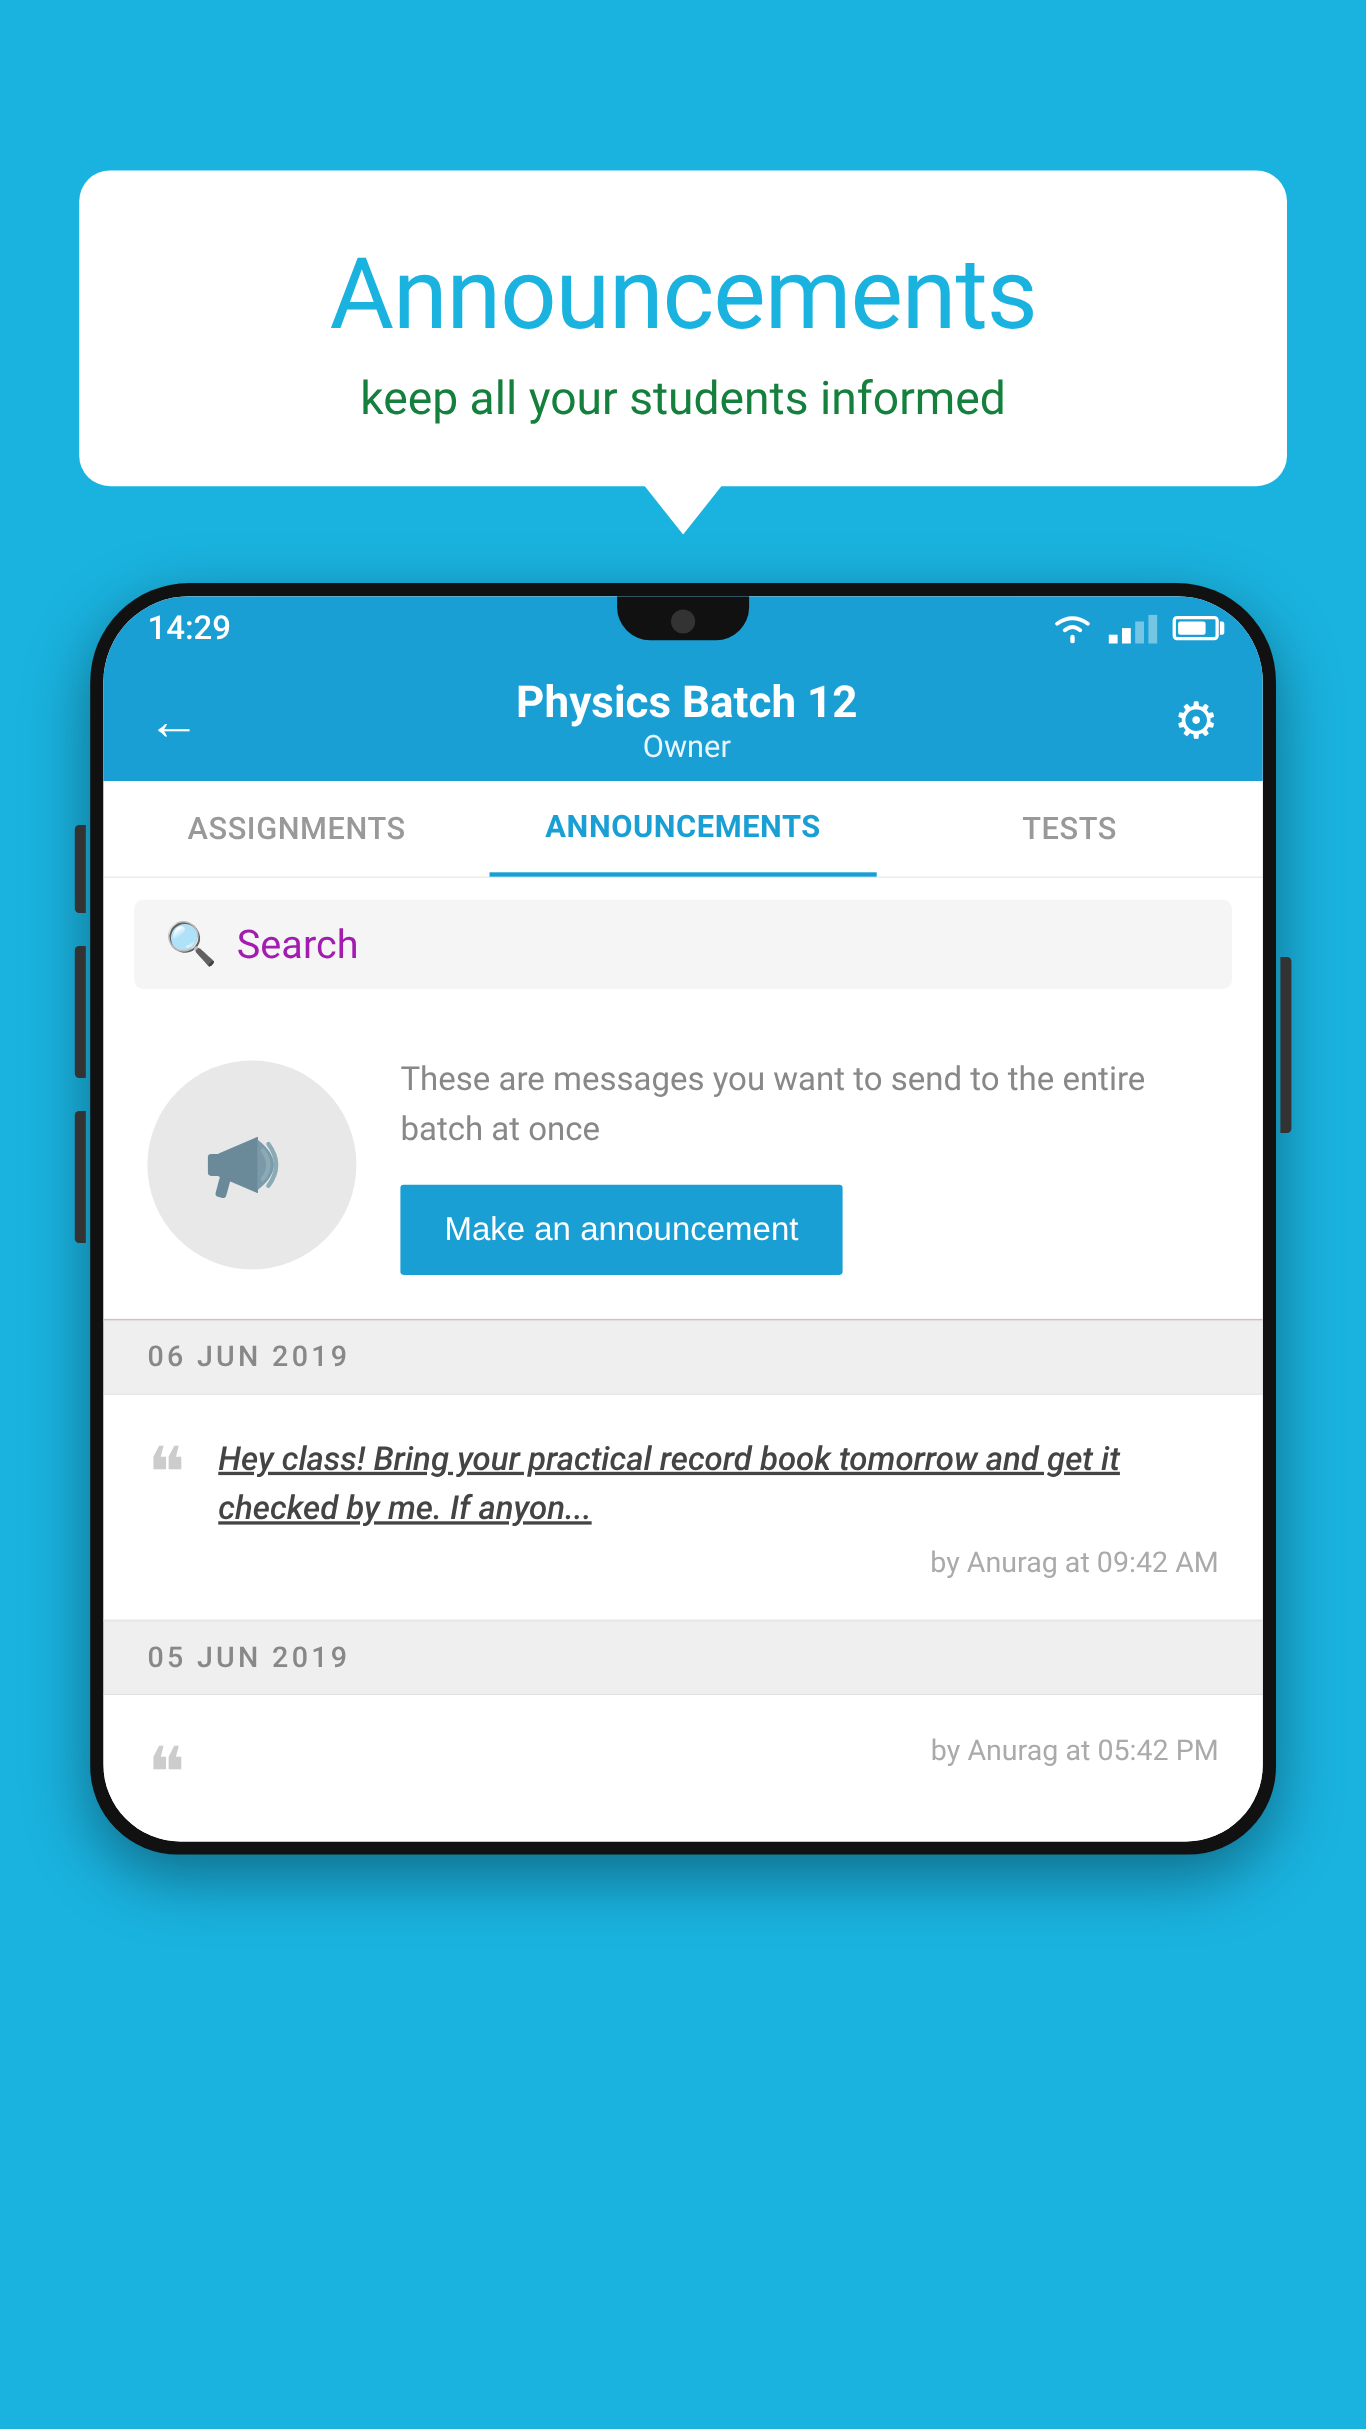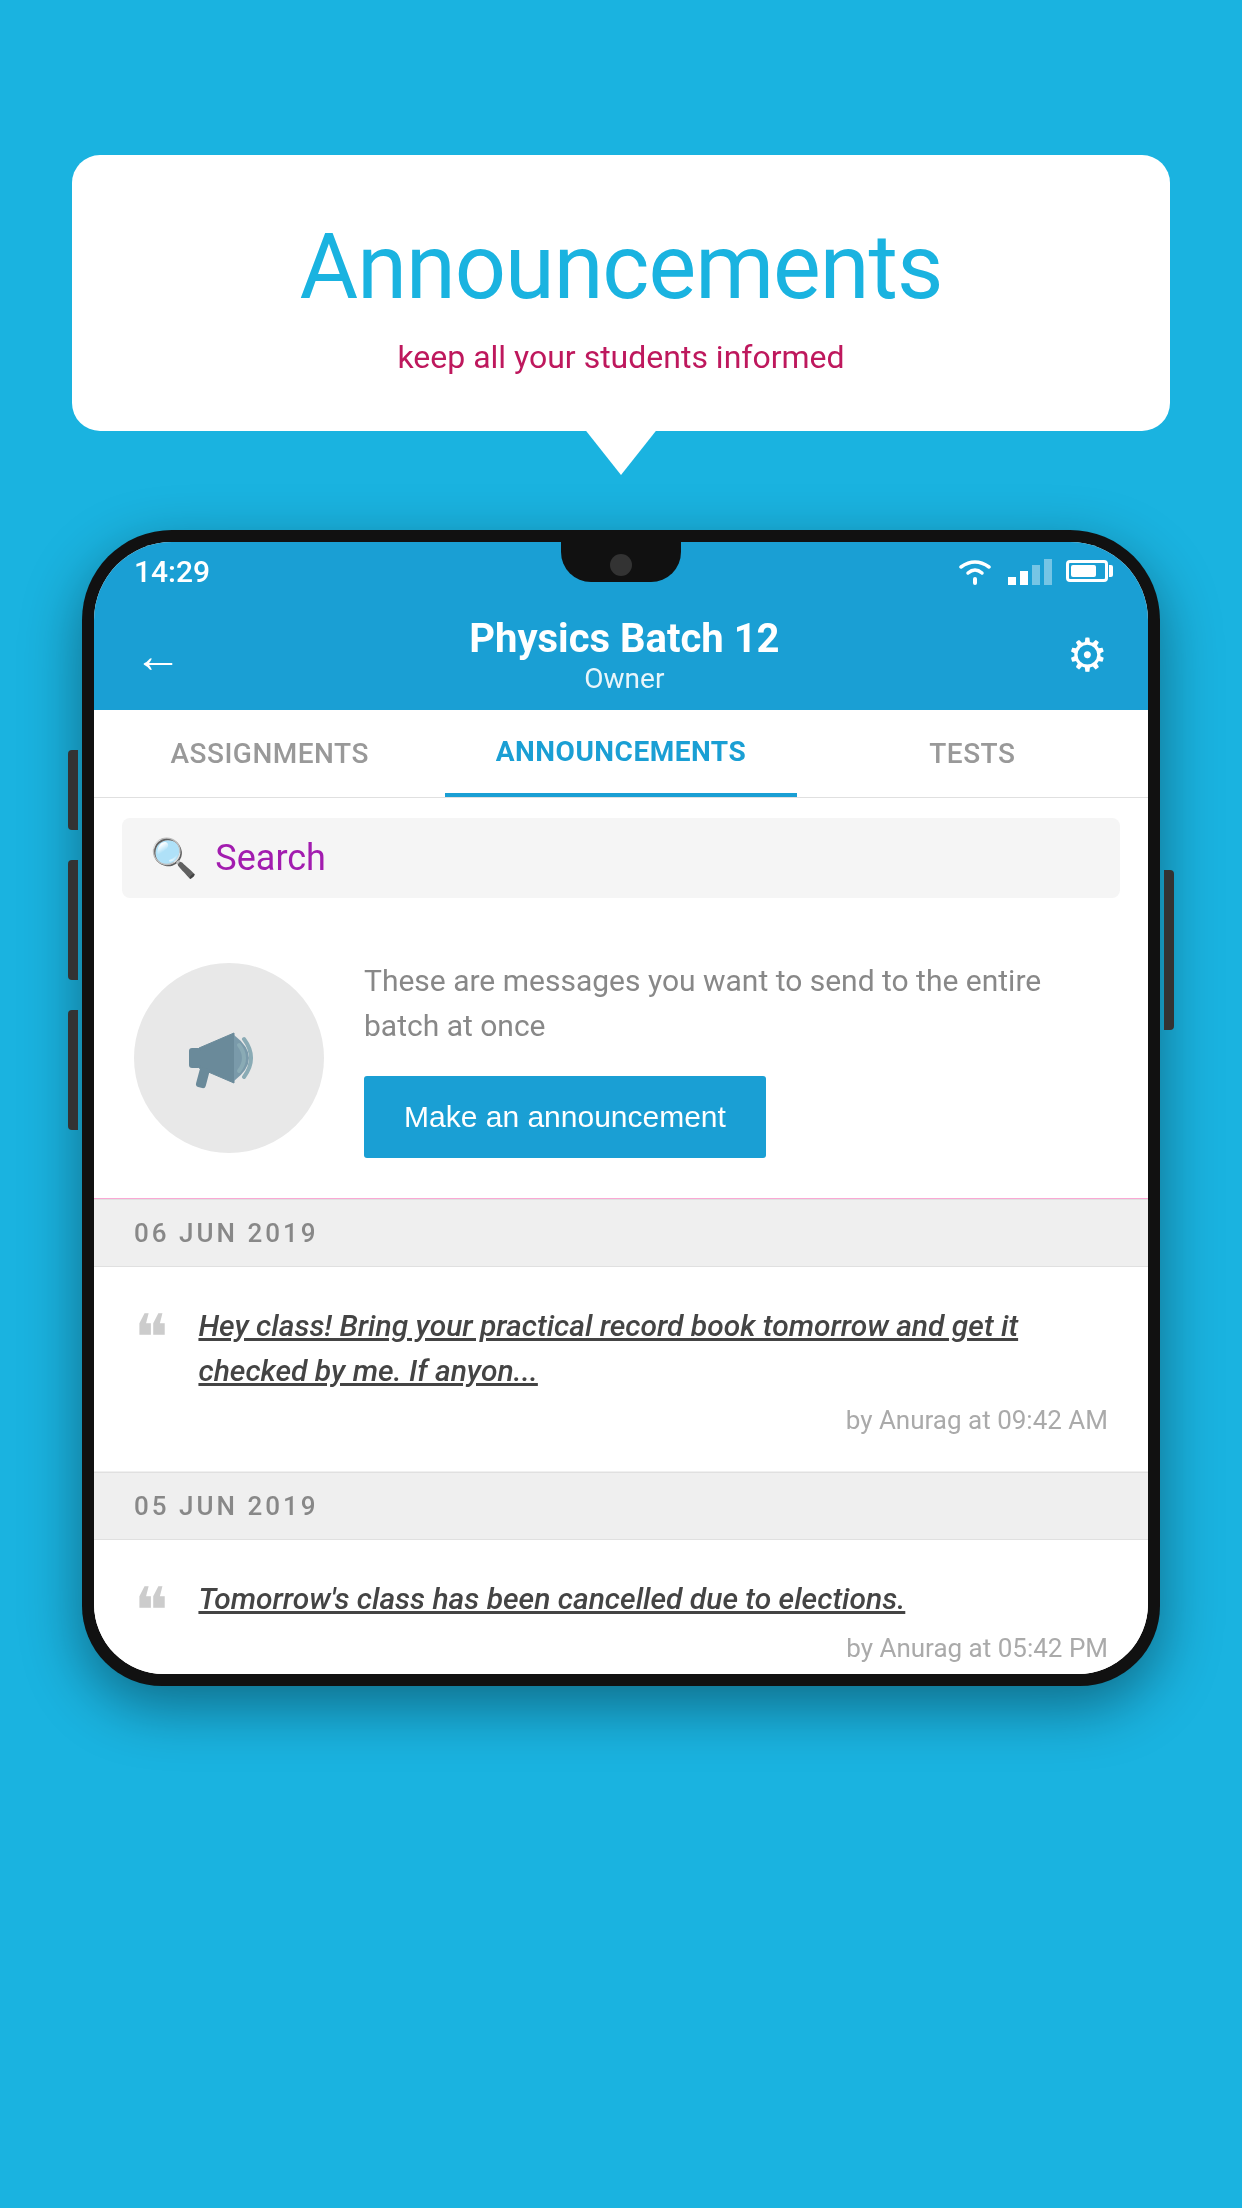--- a/index.html
+++ b/index.html
@@ -48,22 +48,22 @@
 
     .bubble-title {
       font-size: 90px;
       color: #1ab3e0;
       font-weight: 400;
       margin-bottom: 18px;
       letter-spacing: -1px;
     }
 
     .bubble-subtitle {
-      font-size: 32px;
-      color: #be185d;
+      font-size: 42px;
+      color: #15803d;
       font-weight: 400;
     }
 
     
     .phone-wrapper {
       position: absolute;
       top: 530px;
       left: 82px;
       right: 82px;
       bottom: 0px;
@@ -505,20 +505,19 @@
           <div class="announcement-message">Hey class! Bring your practical record book tomorrow and get it checked by me. If anyon...</div>
           <div class="announcement-meta">by Anurag at 09:42 AM</div>
         </div>
       </div>
 
       <div class="date-separator">05  JUN  2019</div>
 
       <div class="announcement-item">
         <span class="quote-icon">❝</span>
         <div class="announcement-text-content">
-          <div class="announcement-message">Tomorrow's class has been cancelled due to elections.</div>
           <div class="announcement-meta">by Anurag at 05:42 PM</div>
         </div>
       </div>
 
     </div>
   </div>
 </div>
 
 </body></html>

